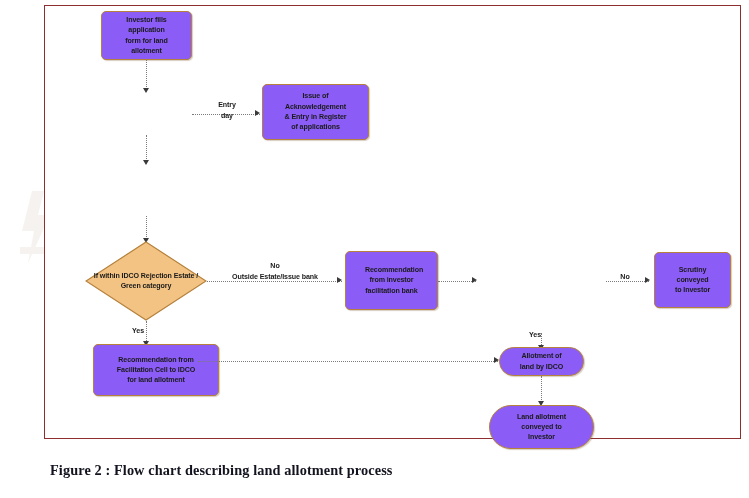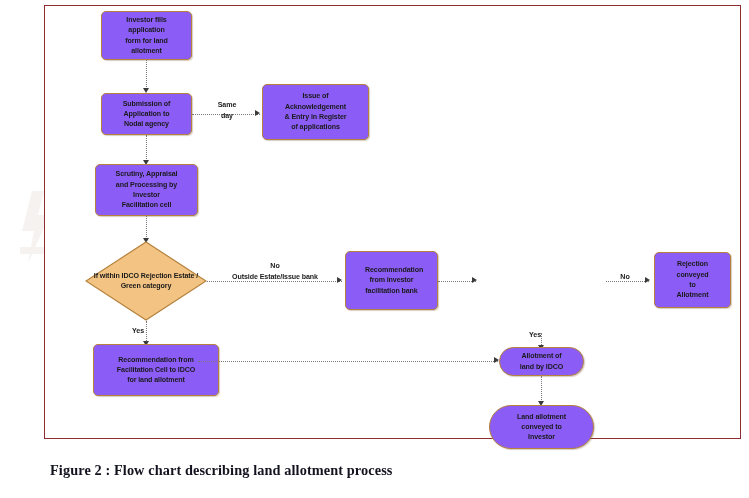--- a/index.html
+++ b/index.html
@@ -182,41 +182,35 @@
 
 <div id="flow-canvas">
 
   <div class="node process" style="left:101px; top:11px; width:91px; height:49px;">
     <span class="txt">Investor fills application form for land allotment</span>
   </div>
 
   <div class="conn conn-v" style="left:146px; top:60px; height:29px;"></div>
   <div class="arrow-down" style="left:143px; top:88px;"></div>
 
-  <div class="node process" style="left:101px; top:93px; width:91px; height:42px;">
-    <span class="txt">Submission of Application to Nodal agency</span>
-  </div>
 
   <div class="conn conn-h" style="left:192px; top:114px; width:68px;"></div>
   <div class="arrow-right" style="left:255px; top:110px;"></div>
   <div class="edge-label" style="left:205px; top:100px; width:44px;">
-    <span>Same</span><br>
+    <span>Entry</span><br>
     <span>day</span>
   </div>
 
   <div class="node process" style="left:262px; top:84px; width:107px; height:56px;">
     <span class="txt">Issue of Acknowledgement &amp; Entry in Register of applications</span>
   </div>
 
   <div class="conn conn-v" style="left:146px; top:135px; height:26px;"></div>
   <div class="arrow-down" style="left:143px; top:160px;"></div>
 
-  <div class="node process" style="left:95px; top:164px; width:103px; height:52px;">
-    <span class="txt">Scrutiny, Appraisal and Processing by Investor Facilitation cell</span>
-  </div>
 
   <div class="conn conn-v" style="left:146px; top:216px; height:23px;"></div>
   <div class="arrow-down" style="left:143px; top:238px;"></div>
 
   <div class="decision" style="left:85px; top:241px; width:122px; height:80px;">
     <svg class="dia-shape" viewBox="0 0 122 80" preserveAspectRatio="none">
       <polygon points="61,1 121,40 61,79 1,40" fill="#f2c383" stroke="#b5813c" stroke-width="1.2"></polygon>
     </svg>
     <div class="dia-label">If within IDCO Rejection Estate  /  Green category</div>
   </div>
@@ -238,21 +232,21 @@
 
   <div class="conn conn-h" style="left:438px; top:281px; width:38px;"></div>
   <div class="arrow-right" style="left:472px; top:277px;"></div>
 
 
   <div class="conn conn-h" style="left:606px; top:281px; width:43px;"></div>
   <div class="arrow-right" style="left:645px; top:277px;"></div>
   <div class="edge-label" style="left:613px; top:272px; width:24px;">No</div>
 
   <div class="node process" style="left:654px; top:252px; width:77px; height:56px;">
-    <span class="txt">Rejection conveyed to Allotment</span>
+    <span class="txt">Scrutiny conveyed to Investor</span>
   </div>
 
   <div class="conn conn-v" style="left:541px; top:333px; height:14px;"></div>
   <div class="arrow-down" style="left:538px; top:345px;"></div>
   <div class="edge-label" style="left:519px; top:330px; width:22px; text-align:right;">Yes</div>
 
   <div class="node process" style="left:93px; top:344px; width:126px; height:52px;">
     <span class="txt">Recommendation from Facilitation Cell to IDCO for land allotment</span>
   </div>
 

